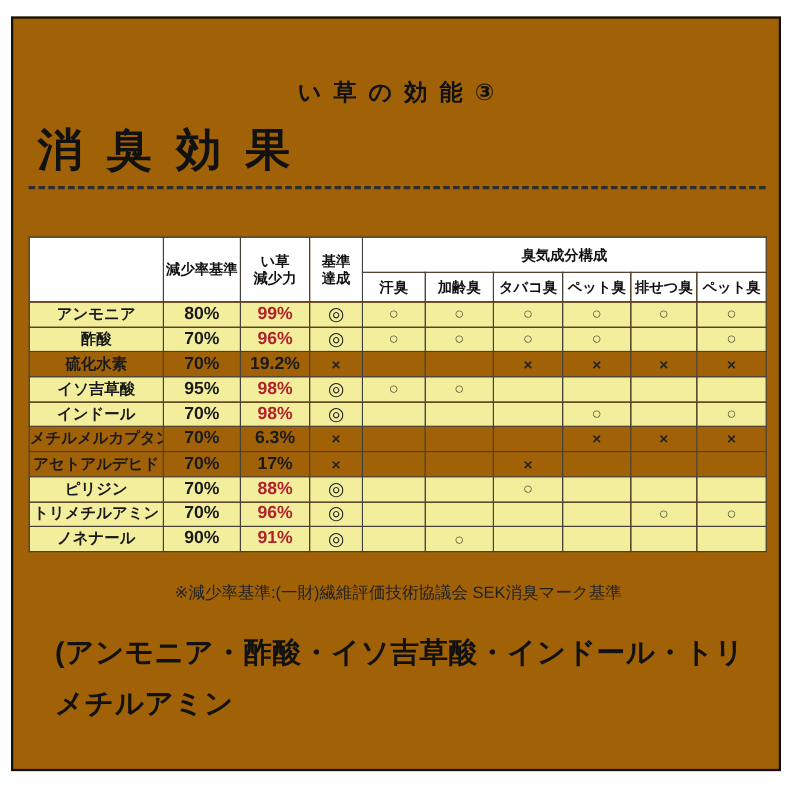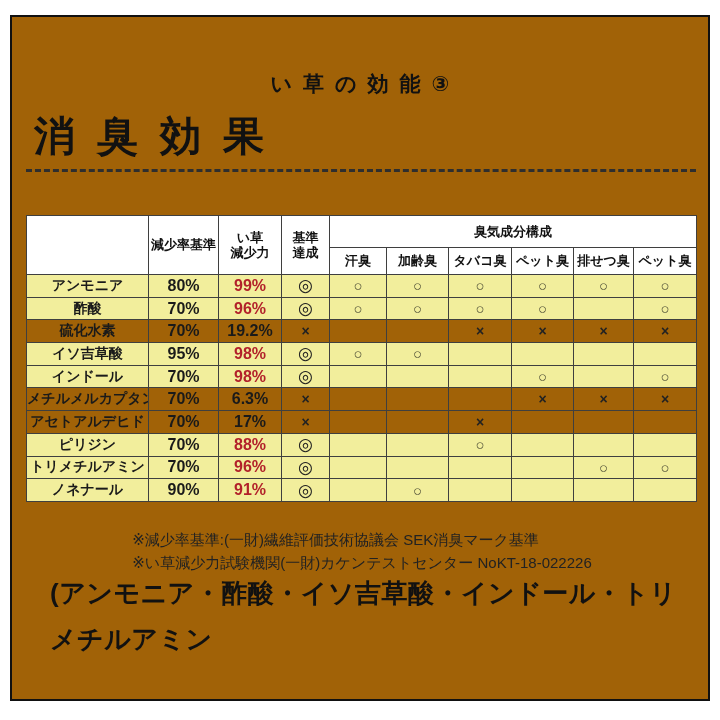--- a/index.html
+++ b/index.html
@@ -228,21 +228,20 @@
           <td class=""></td>
           <td class=""></td>
           <td class=""></td>
         </tr>
       </tbody>
   </table>
 
   <div class="notes">
     <div class="notes-inner">
       <div>※減少率基準:(一財)繊維評価技術協議会  SEK消臭マーク基準</div>
-      <div>※い草減少力試験機関(一財)カケンテストセンター  NoKT-18-022226</div>
     </div>
   </div>
 
   <div class="summary">
     <div>(アンモニア・酢酸・イソ吉草酸・インドール・トリメチルアミン</div>
 
   </div>
 
 </div>
 

